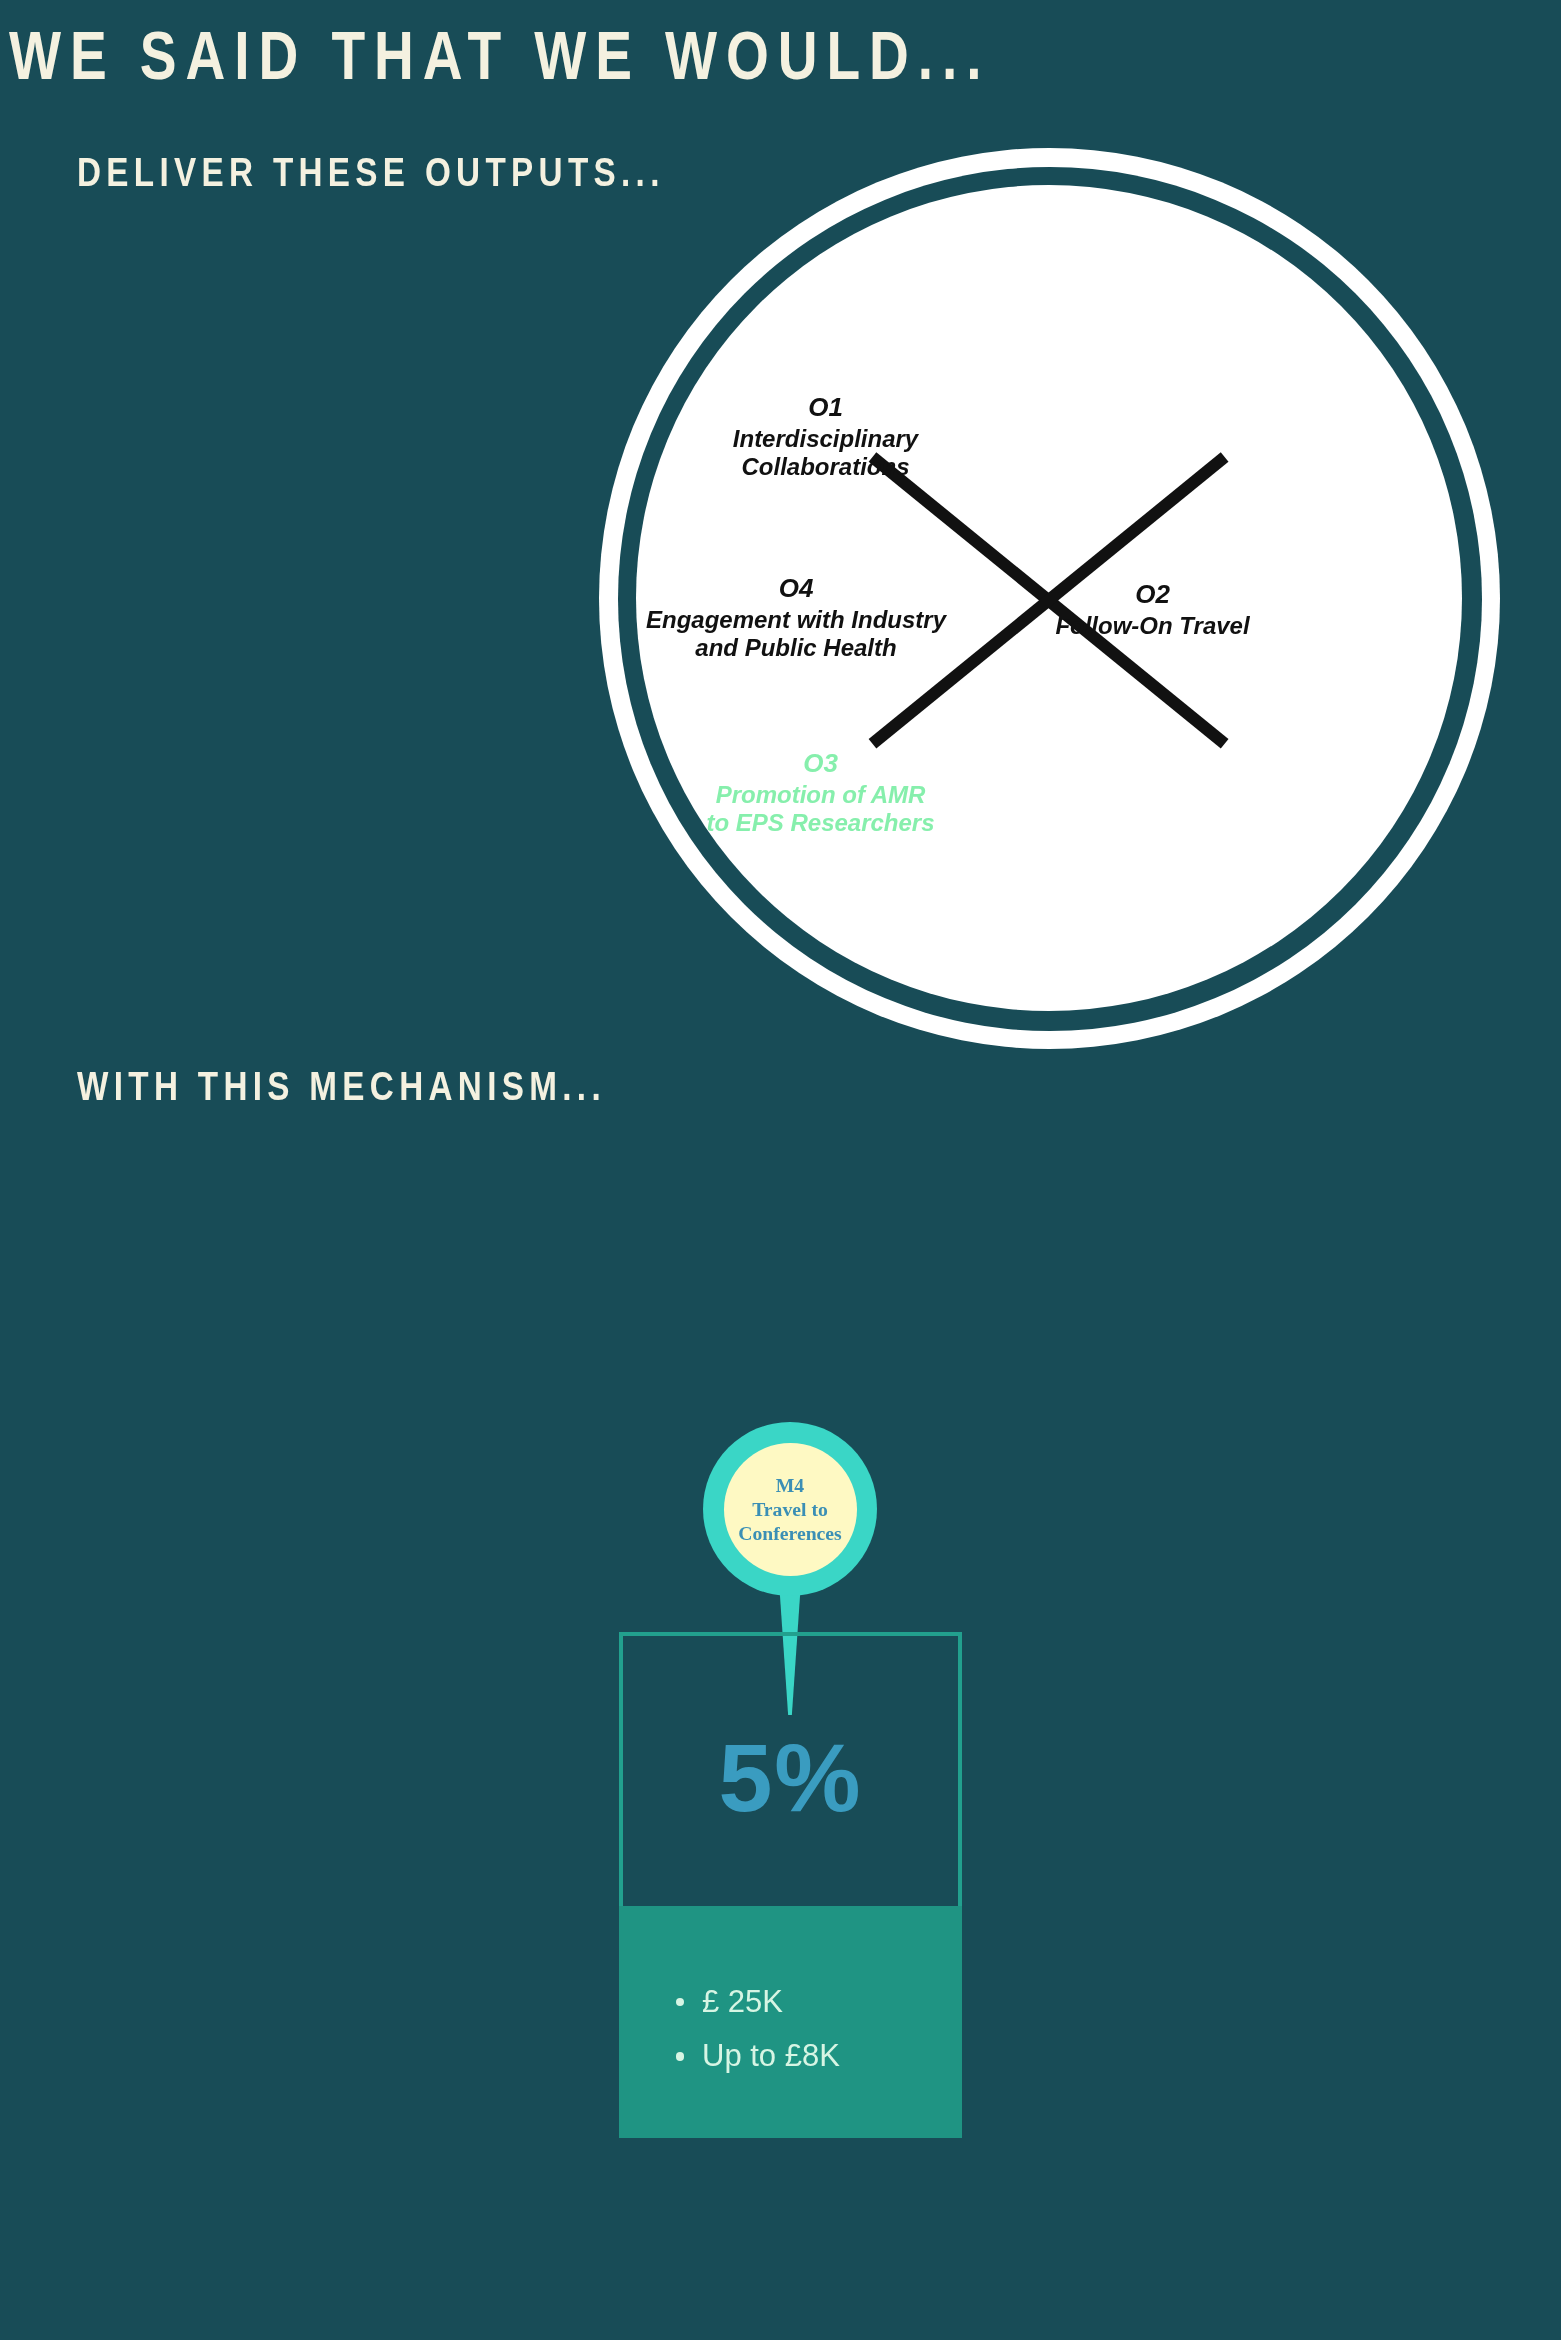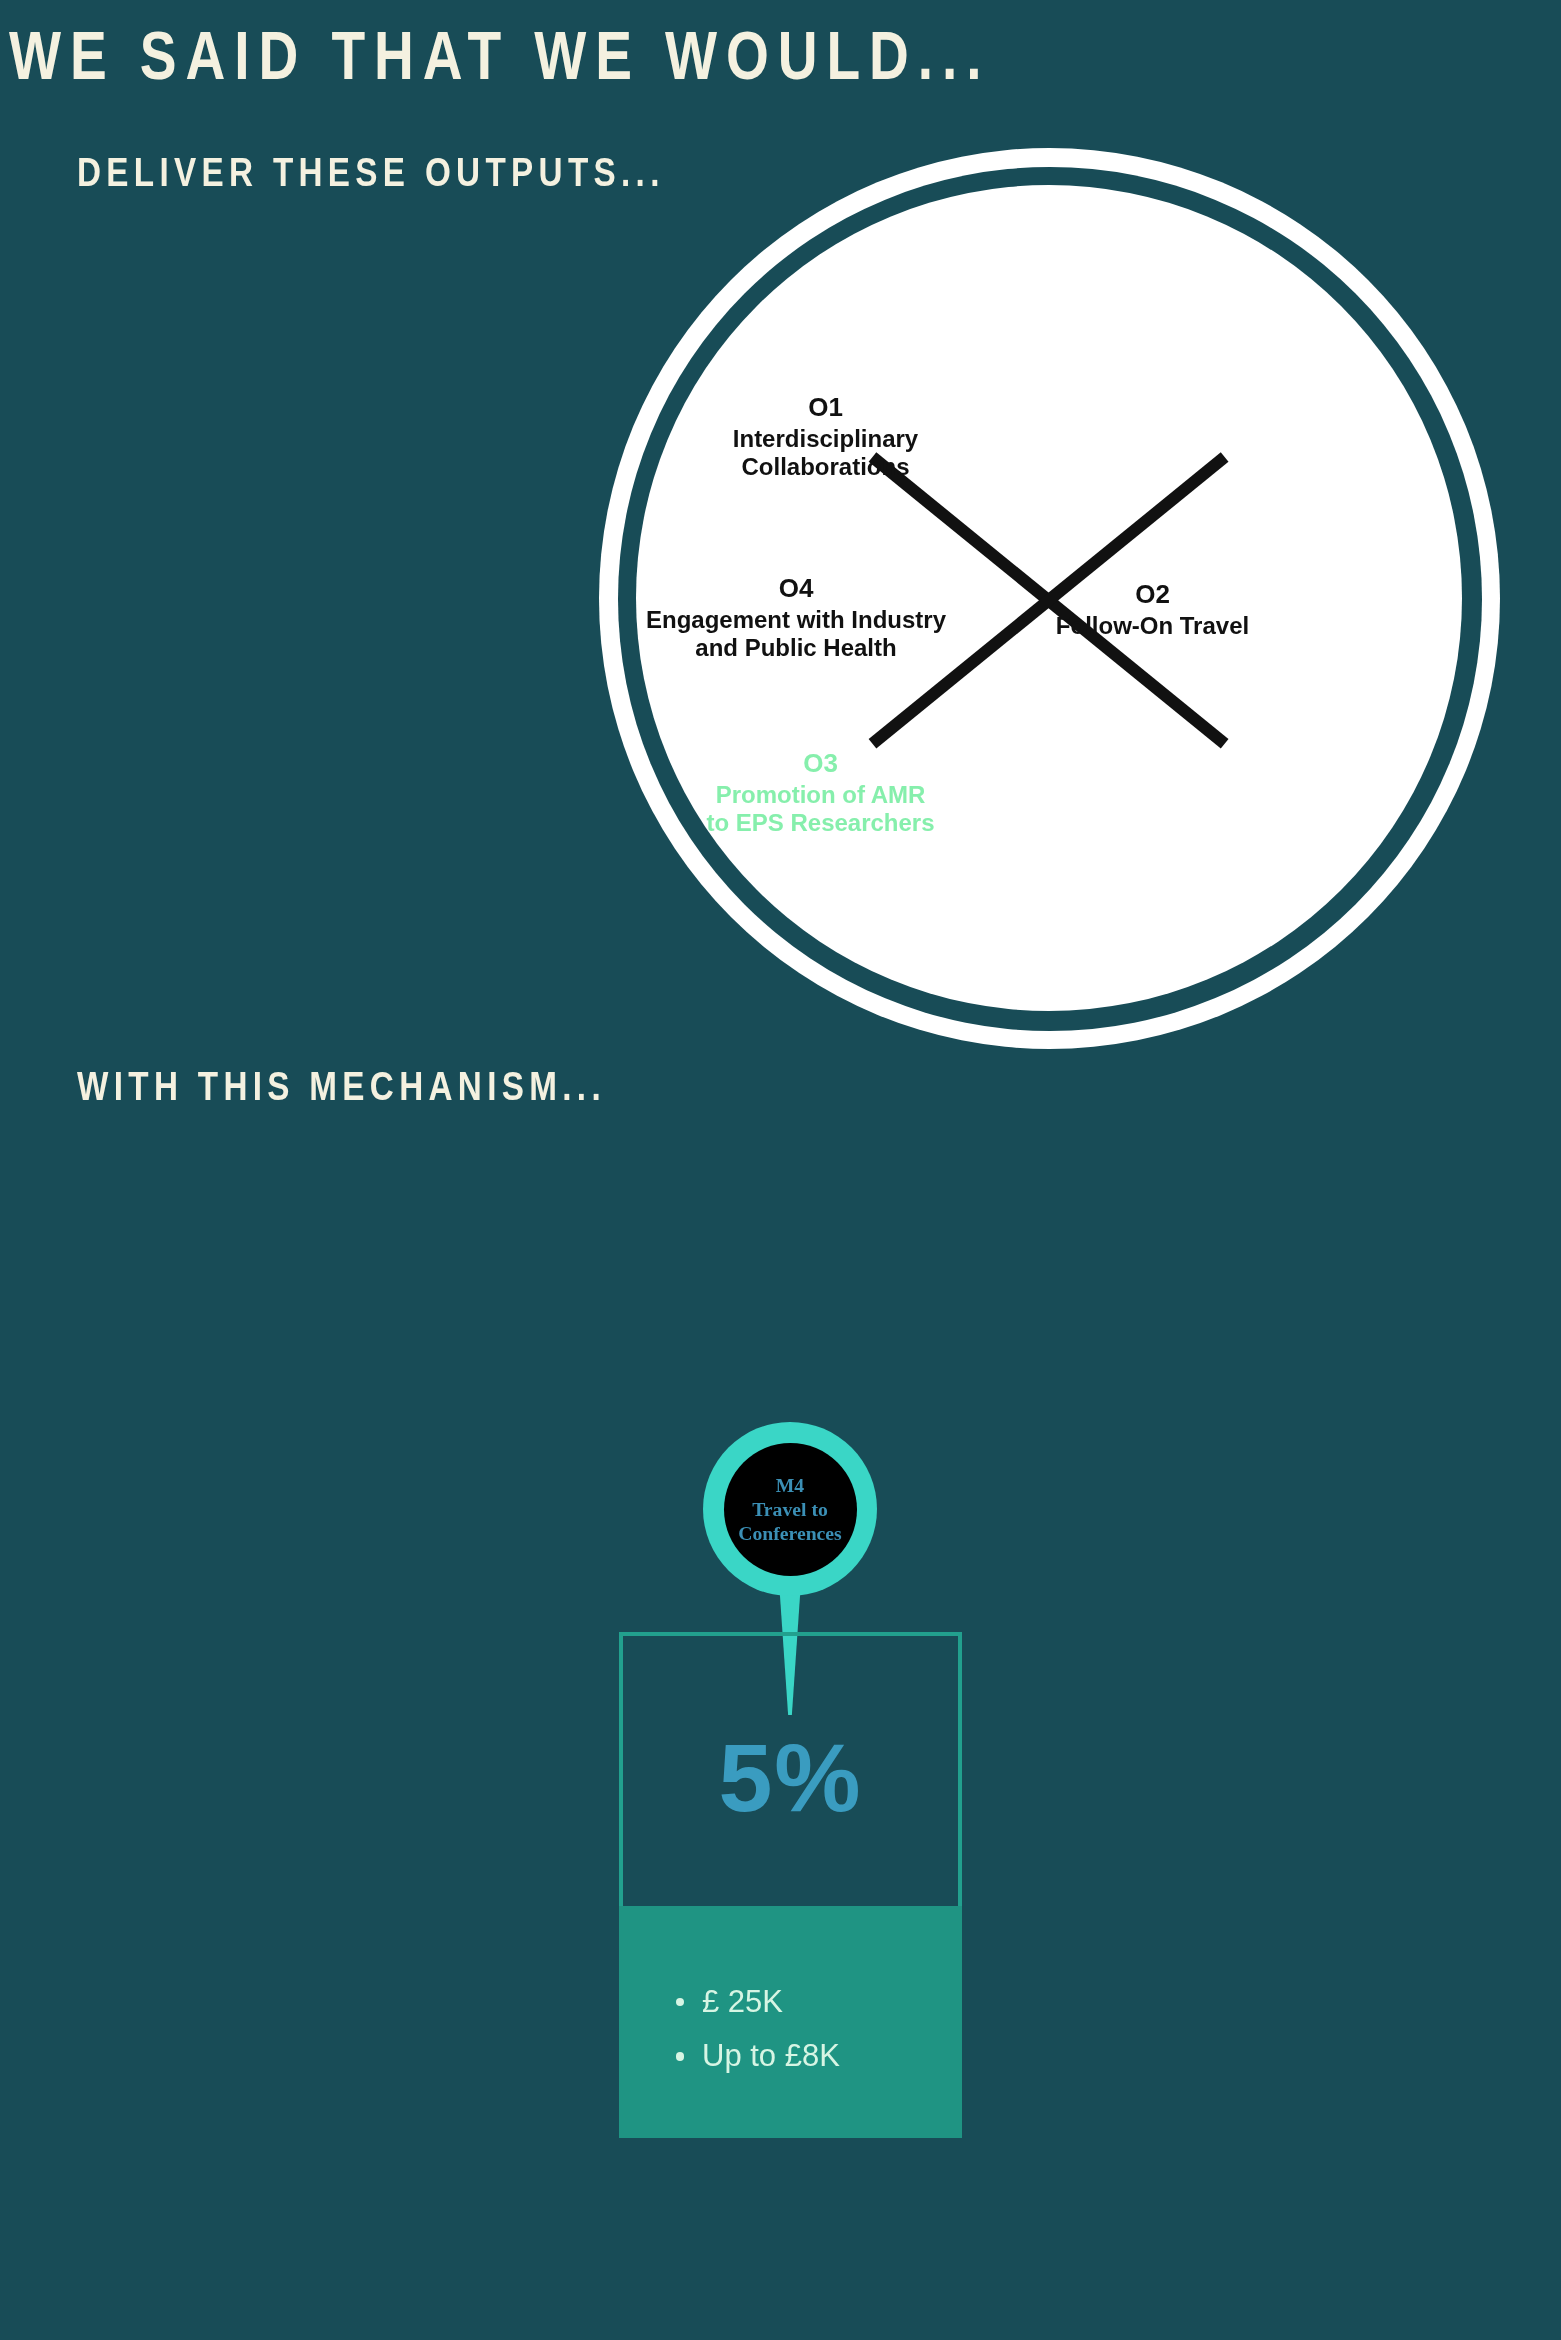--- a/index.html
+++ b/index.html
@@ -76,20 +76,21 @@
     width: 901px; height: 901px;
   }
 
   .out-label {
     position: absolute;
     text-align: center;
     color: #111111;
     font-weight: 700;
     line-height: 1.18;
     white-space: nowrap;
+    font-style: italic;
   }
   .out-code {
     font-size: 26px;
     font-weight: 700;
     display: block;
     margin-bottom: 1.9px;
   }
   .out-text {
     font-size: 24px;
     font-weight: 700;
@@ -117,21 +118,21 @@
     border-radius: 50%;
     background: #3ad6c6;
     display: flex;
     align-items: center;
     justify-content: center;
   }
   .pin-inner {
     width: 133px;
     height: 133px;
     border-radius: 50%;
-    background: #000000;
+    background: #fef9c3;
     display: flex;
     flex-direction: column;
     align-items: center;
     justify-content: center;
     text-align: center;
   }
   .pin-inner span {
     display: block;
     font-family: "Liberation Serif", serif;
     font-weight: 700;

